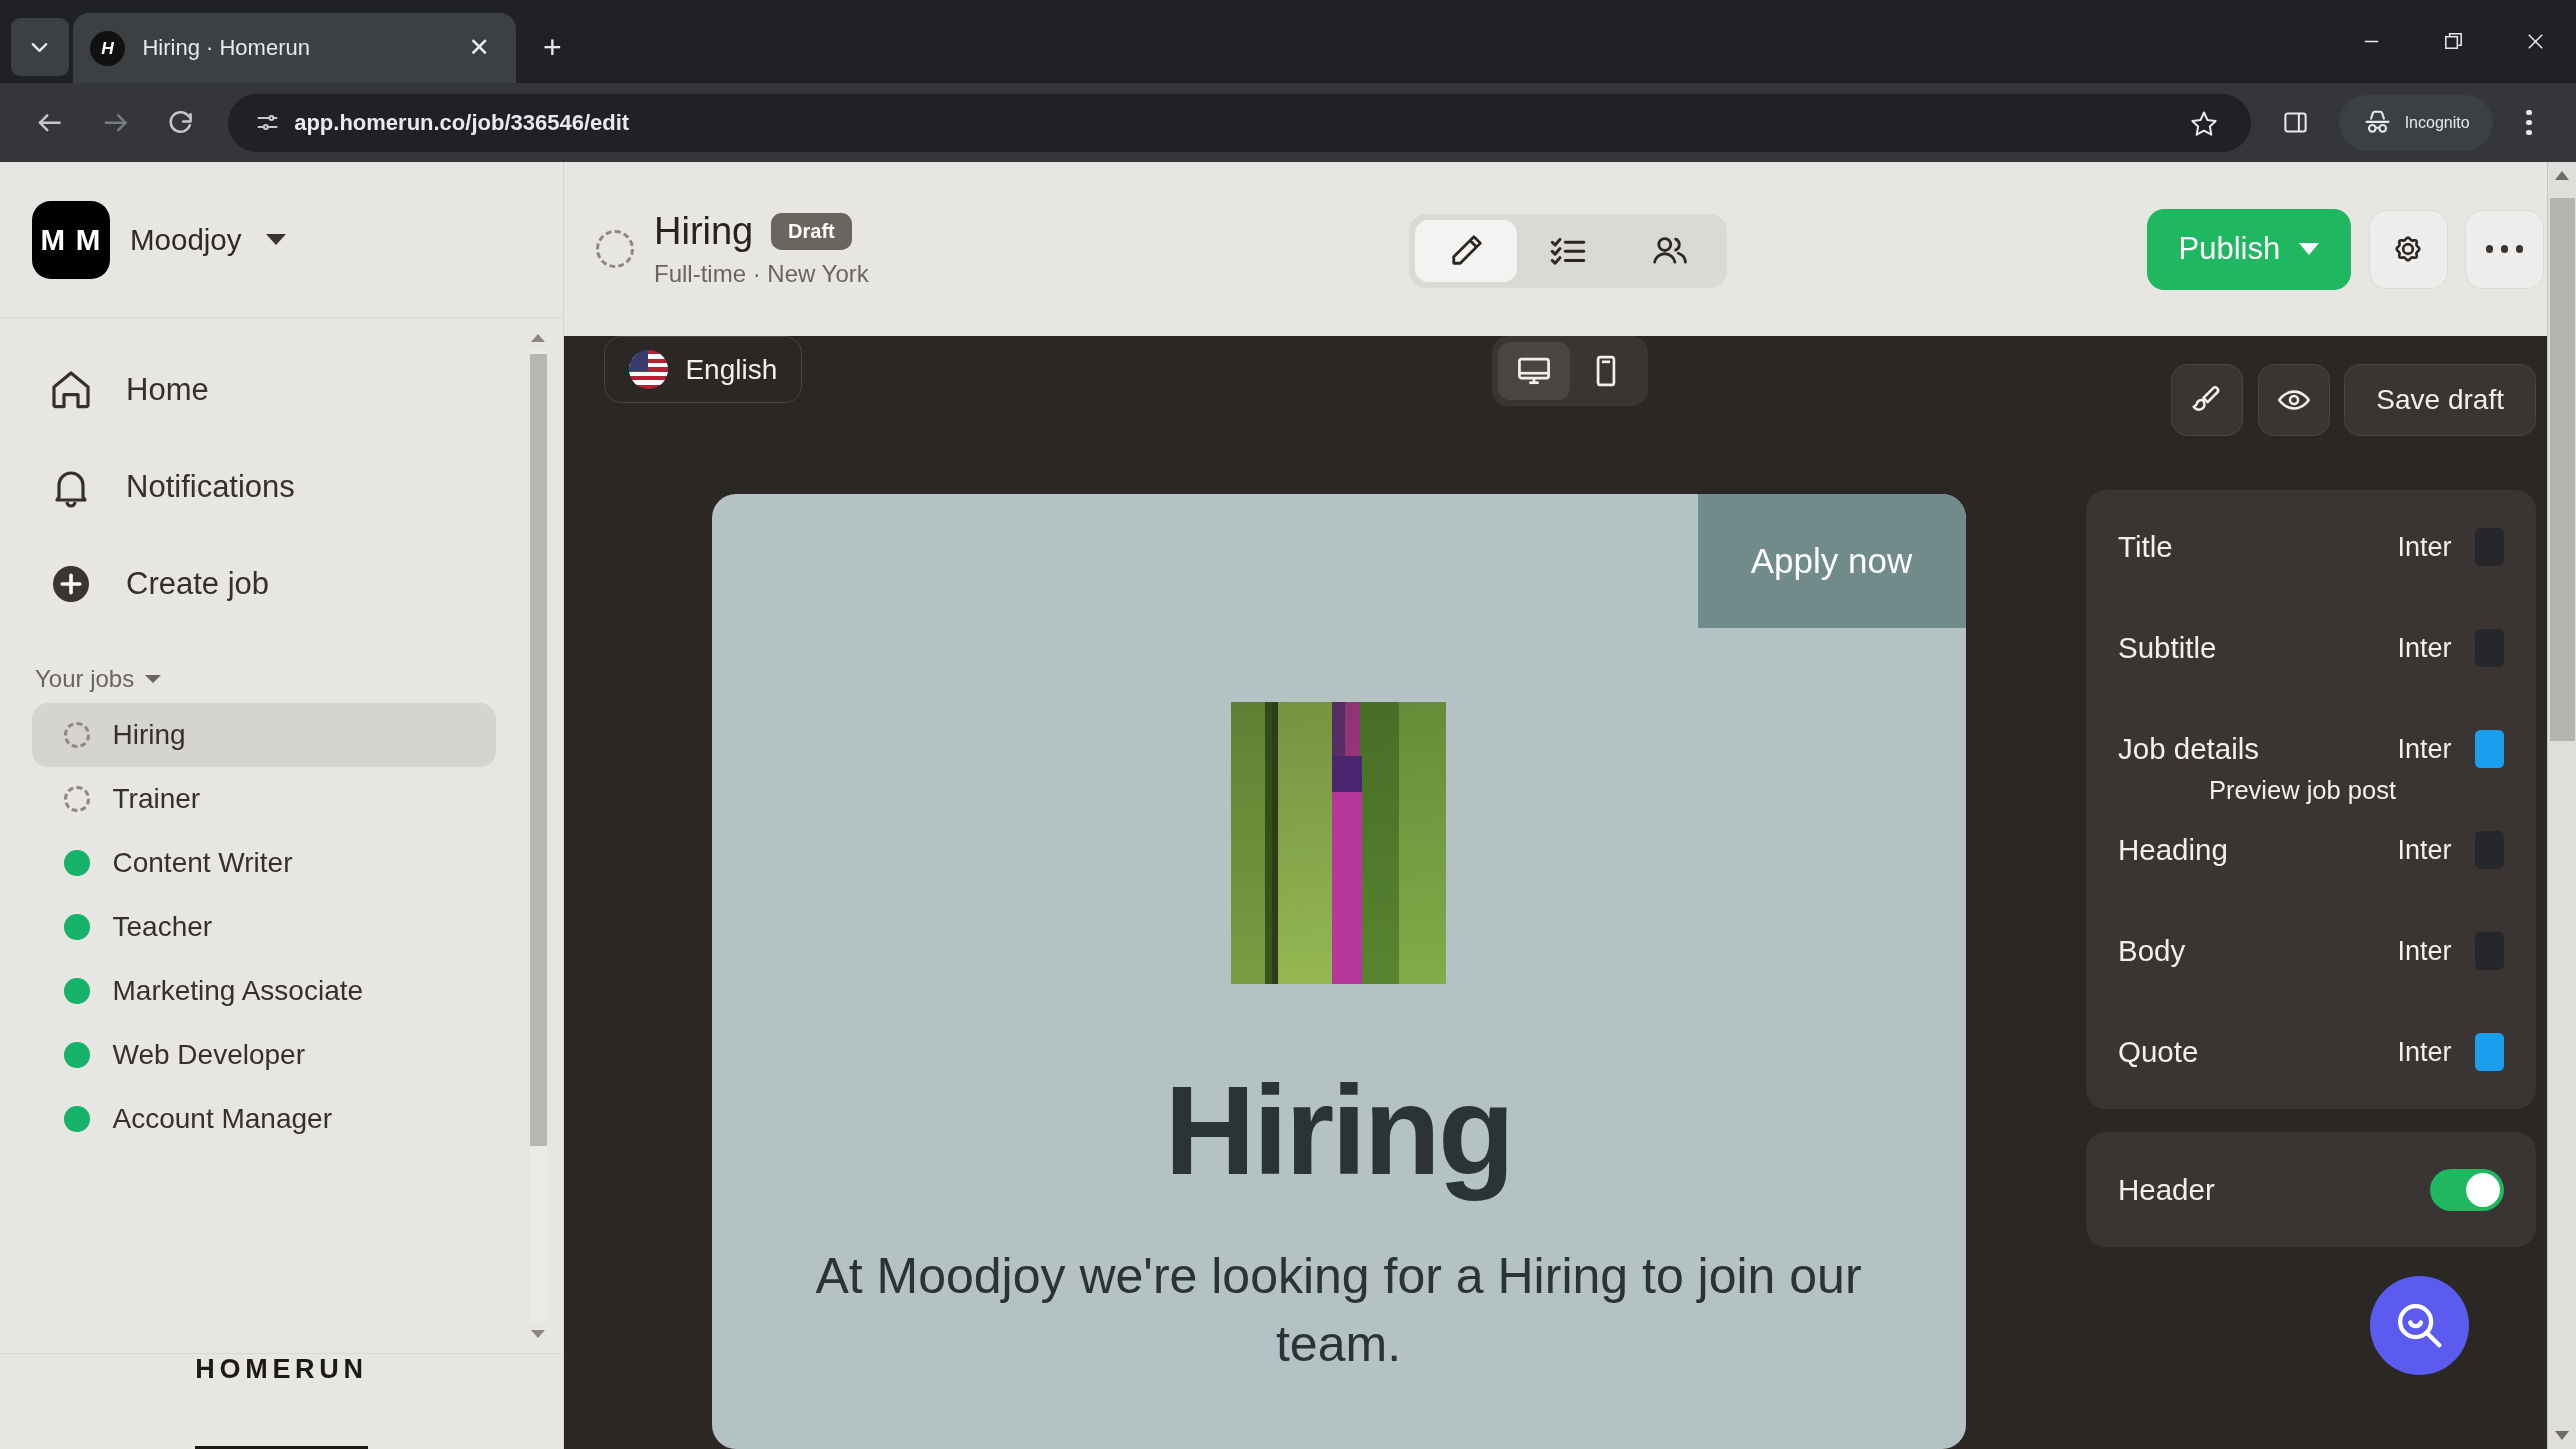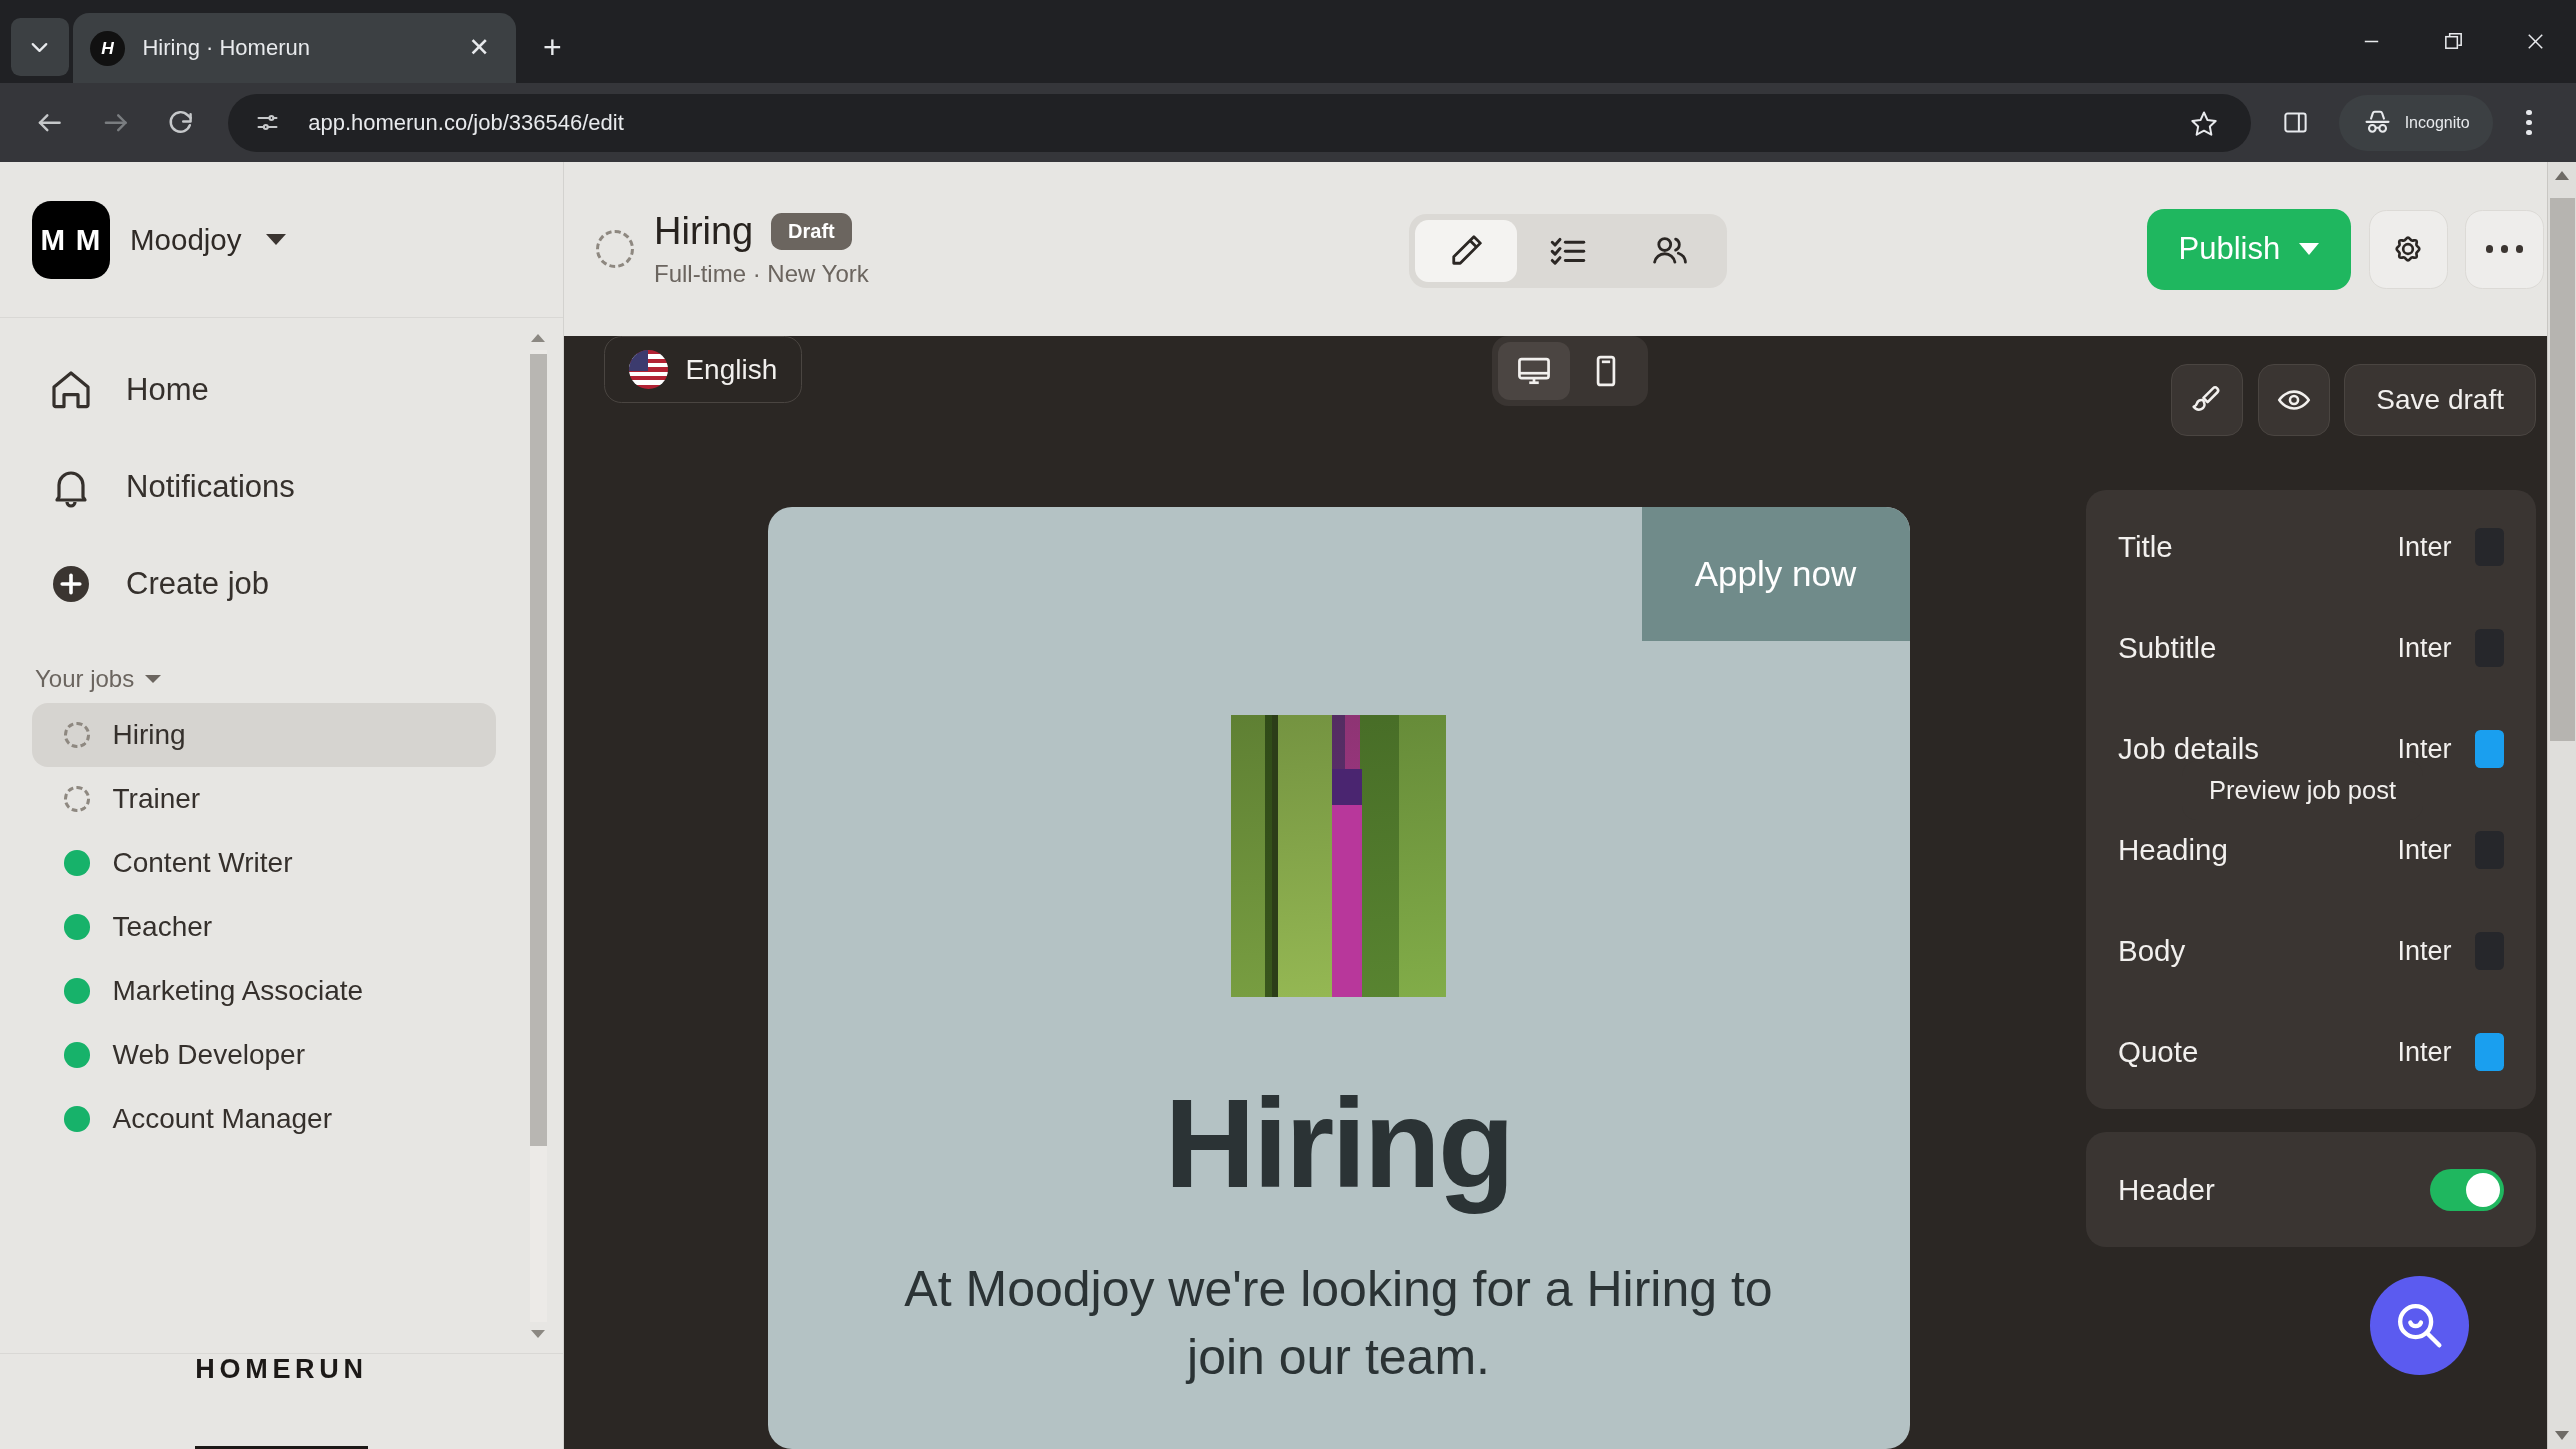--- a/index.html
+++ b/index.html
@@ -75,21 +75,21 @@
   .navbtn svg { width: 29.5px; height: 29.5px; }
   .navbtn.disabled { color:#7a7d80; }
 
   .omnibox {
     flex: 1; height: 58px; background: #202124; border-radius: 29.5px;
     display:flex; align-items:center; padding: 0 23px; margin: 0 12px;
     position: relative;
   }
   .omni-icon { width: 32px; height: 32px; color:#c6c8ca; flex:none; display:flex; align-items:center; justify-content:center; }
   .omni-icon svg { width: 27px; height: 27px; }
-  .omni-url { margin-left: 25px; color:#e8eaed; font-size: 22px; flex:1; }
+  .omni-url { margin-left: 11px; color:#e8eaed; font-size: 22px; flex:1;font-weight:bold; }
   .omni-star { width: 48px; height: 48px; display:flex; align-items:center; justify-content:center; color:#e8eaed; flex:none; }
   .omni-star svg { width: 28px; height: 28px; }
 
   .sidepanel-btn { width: 56px; height: 56px; flex:none; display:flex; align-items:center; justify-content:center; color:#e8eaed; }
   .sidepanel-btn svg { width: 27px; height: 27px; }
 
   .incognito-pill {
     height: 56px; background: #3c4043; border-radius: 29.5px;
     display:flex; align-items:center; gap: 12px; padding: 0 23px; margin-left: 9.4px; flex:none;
   }
@@ -244,22 +244,22 @@
   .tooltip {
     position:absolute; right: 153px; top: 425px;
     background:#3a3532; color:#f2f0ee; font-size: 25.5px;
     padding: 14.8px 27px; border-radius: 14.8px; z-index: 30; white-space: nowrap;
   }
 
   .ed-body { flex:1; display:flex; min-height:0; position:relative; }
 
   .preview-col { flex:1; display:flex; justify-content:center; min-width:0; padding-left: 47px; }
   .jobcard {
-    width: 1142px; background:#b4c2c4; border-radius: 24px;
-    margin-top: 44px; position:relative; overflow:hidden; flex:none;
+    width: 1254px; background:#b4c2c4; border-radius: 24px;
+    margin-top: 31px; position:relative; overflow:hidden; flex:none;
   }
   .apply-now {
     position:absolute; right:0; top:0; width: 268px; height: 134px;
     background:#708b8a; color:#fff; font-size: 35px;
     display:flex; align-items:center; justify-content:center;
     border-top-right-radius: 24px;
   }
   .jc-photo {
     width: 215px; height: 282px; margin: 208px auto 0;
     background:

